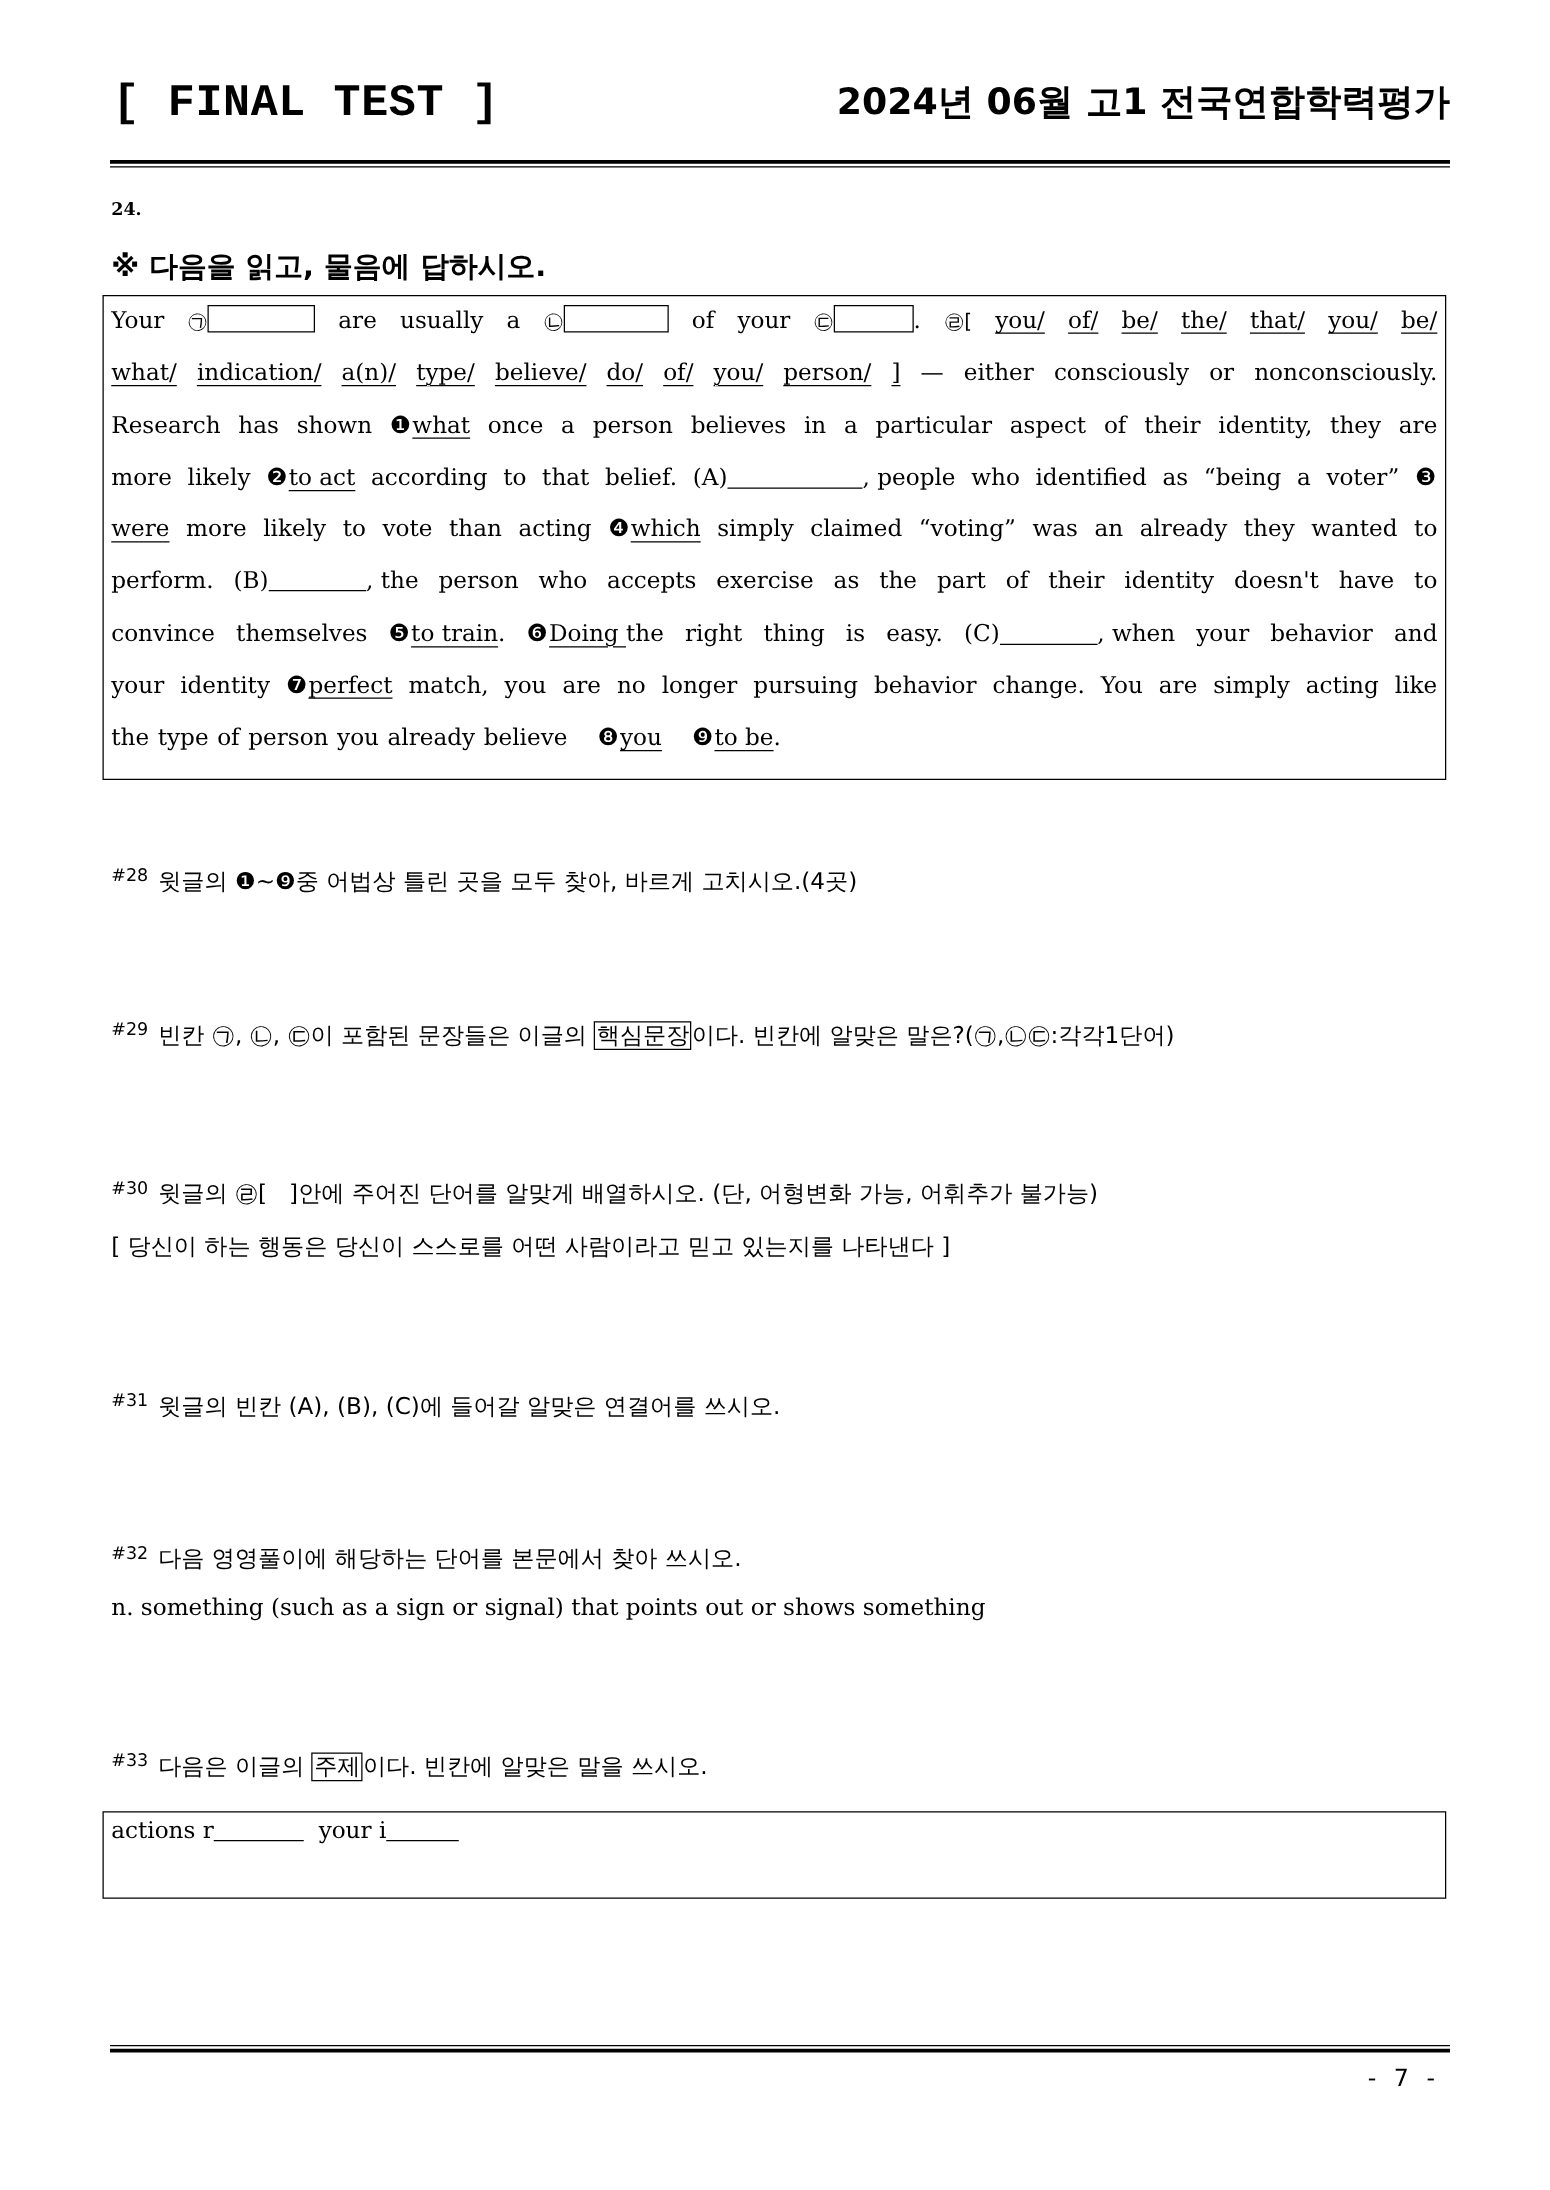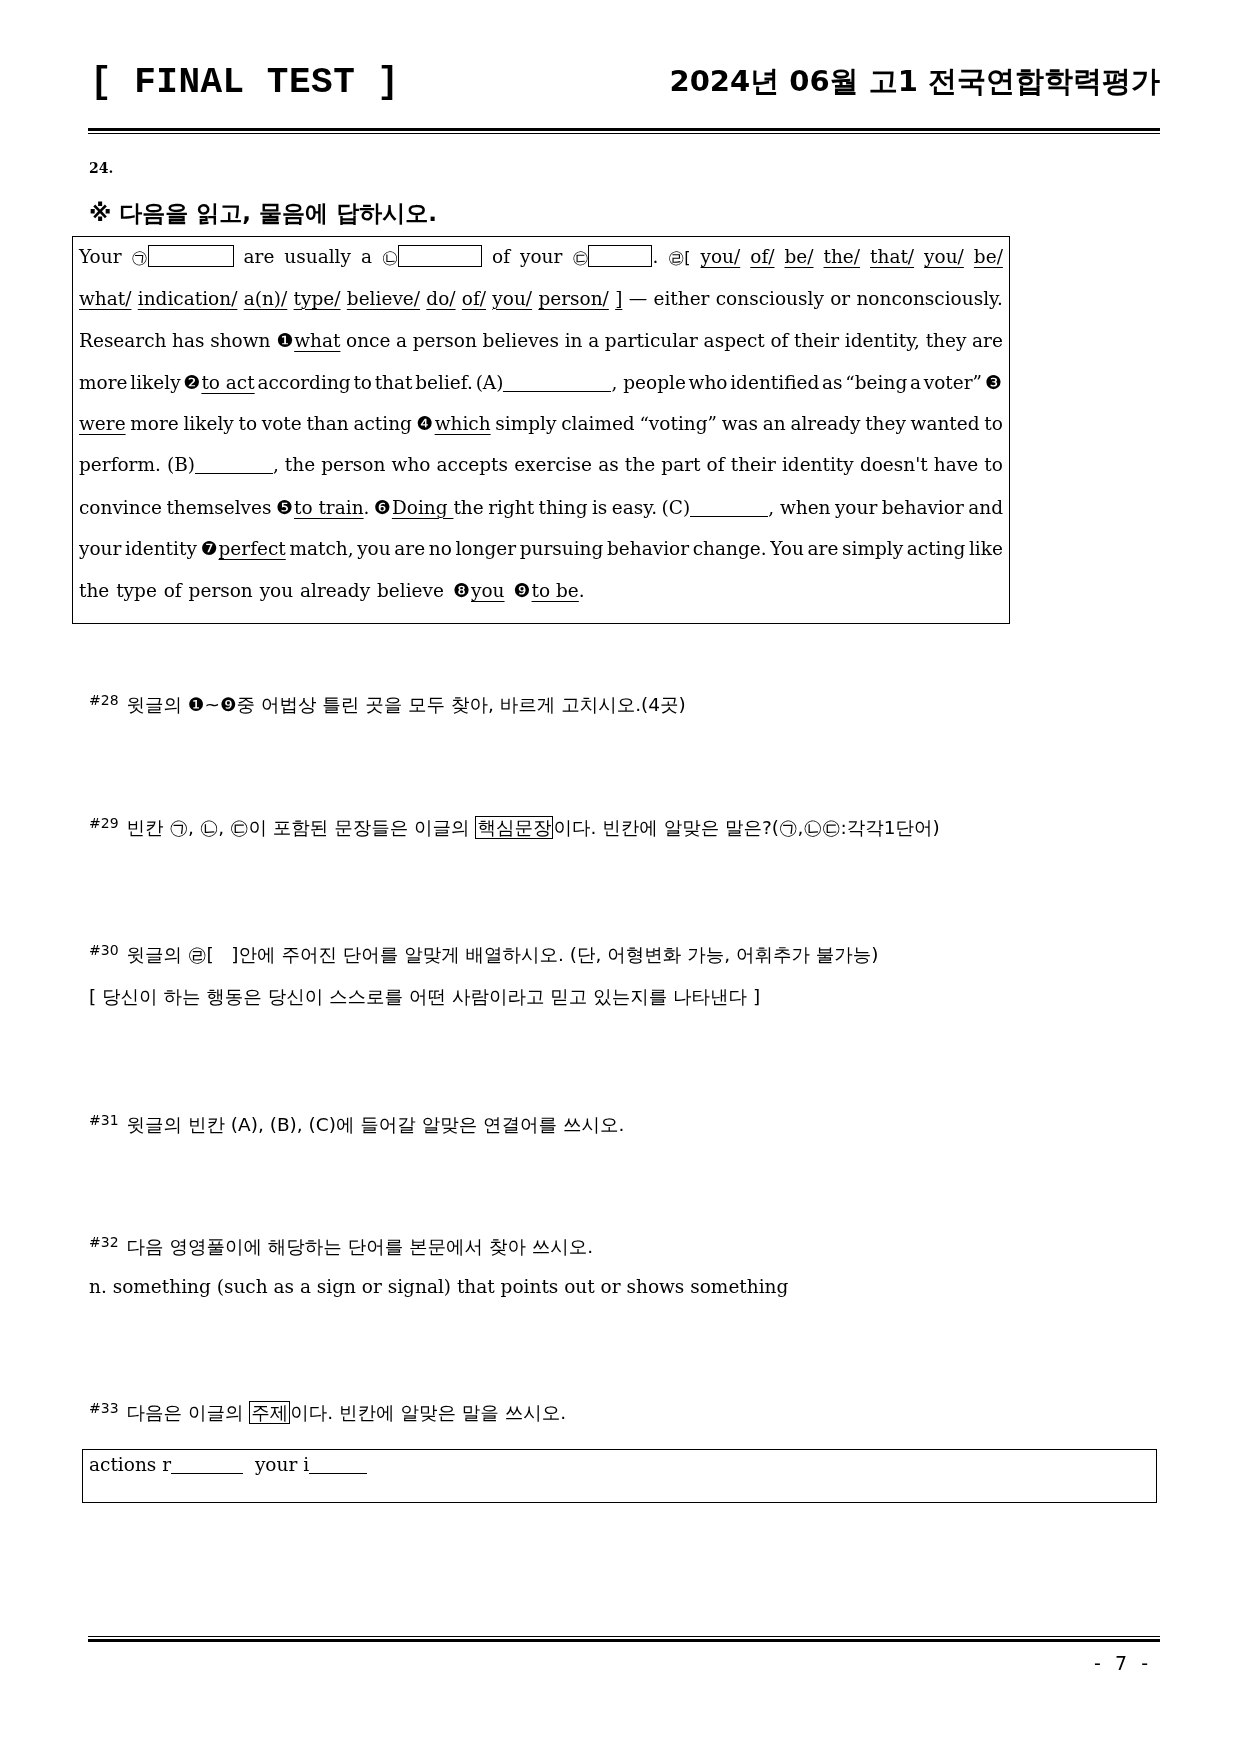--- a/index.html
+++ b/index.html
@@ -9,36 +9,36 @@
   .header { position: absolute; left: 90px; top: 62px; width: 1070px; height: 50px; }
   .header-left { position: absolute; left: 0; top: 0; font-family: Liberation Mono, monospace; font-weight: bold; font-size: 36px; letter-spacing: 0.5px; }
   .header-right { position: absolute; right: 0; top: 0; font-family: "DejaVu Sans", sans-serif; font-weight: bold; font-size: 29px; }
   .rule-double { position: absolute; left: 88px; width: 1072px; height: 6px; border-top: 3px solid #000; border-bottom: 1px solid #000; }
   .rule-top { top: 128px; }
   .rule-bottom { top: 1636px; border-top: 1px solid #000; border-bottom: 3px solid #000; height: 6px; }
 
   .qnum { position: absolute; left: 89px; top: 160px; font-size: 14px; font-weight: bold; font-family: "DejaVu Serif", serif; }
   .instruction { position: absolute; left: 89px; top: 198px; font-size: 23px; font-weight: bold; font-family: "DejaVu Sans", sans-serif; }
 
-  .passage-box { position: absolute; left: 72px; top: 236px; width: 938px; height: 388px; border: 1.3px solid #000; padding: 4px 6px 0 6px; }
+  .passage-box { position: absolute; left: 82px; top: 236px; width: 1075px; height: 388px; border: 1.3px solid #000; padding: 4px 6px 0 6px; }
   .pline { height: 41.6px; line-height: 32px; font-size: 18.5px; white-space: nowrap; display: flex; justify-content: space-between; align-items: baseline; }
-  .pline.last { justify-content: flex-start; gap: 9px; }
+  .pline.last { justify-content: flex-start; gap: 24px; }
   .u { text-decoration: underline; text-underline-offset: 4px; text-decoration-thickness: 1px; }
   .num { font-family: "DejaVu Sans", sans-serif; font-size: 19px; display: inline-block; margin-right: 1px; }
   .circ { font-family: "DejaVu Sans", sans-serif; font-size: 16px; display: inline-block; }
   .blank-box { display: inline-block; height: 22px; border: 1.3px solid #000; vertical-align: -4px; }
   .blank-line { display: inline-block; border-bottom: 1.3px solid #000; height: 18px; vertical-align: -3px; }
 
   .q { position: absolute; left: 89px; font-family: "DejaVu Sans", sans-serif; font-size: 18.5px; white-space: nowrap; }
   .q .qn { font-size: 14px; vertical-align: 6px; margin-right: 8px; font-family: "DejaVu Sans", sans-serif; }
   .boxed { border: 1.3px solid #000; padding: 0 1px; }
   .q-sub { position: absolute; left: 89px; font-size: 18.5px; white-space: nowrap; }
   .q-sub.sans { font-family: "DejaVu Sans", sans-serif; }
 
-  .answer-box { position: absolute; left: 82px; top: 1449px; width: 1075px; height: 54px; border: 1.3px solid #000; padding: 4px 6px; font-size: 18.5px; }
+  .answer-box { position: absolute; left: 82px; top: 1449px; width: 1075px; height: 70px; border: 1.3px solid #000; padding: 4px 6px; font-size: 18.5px; }
 
   .page-num { position: absolute; right: 88px; top: 1652px; font-family: "DejaVu Sans", sans-serif; font-size: 19px; letter-spacing: 4px; }
 </style>
 </head>
 <body>
 
 <div class="header">
   <div class="header-left">[ FINAL TEST ]</div>
   <div class="header-right">2024년 06월 고1 전국연합학력평가</div>
 </div>

